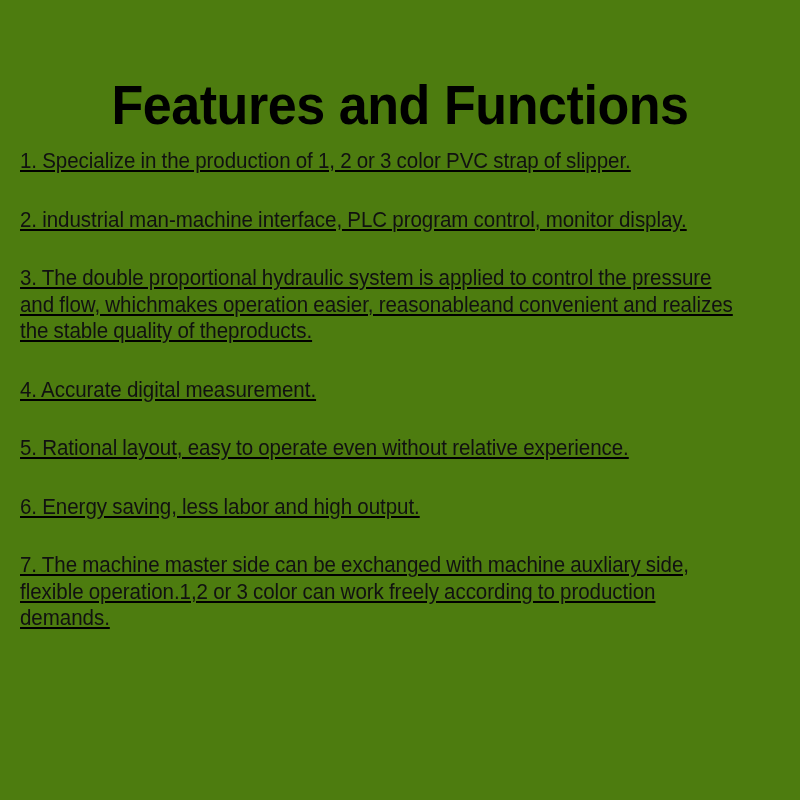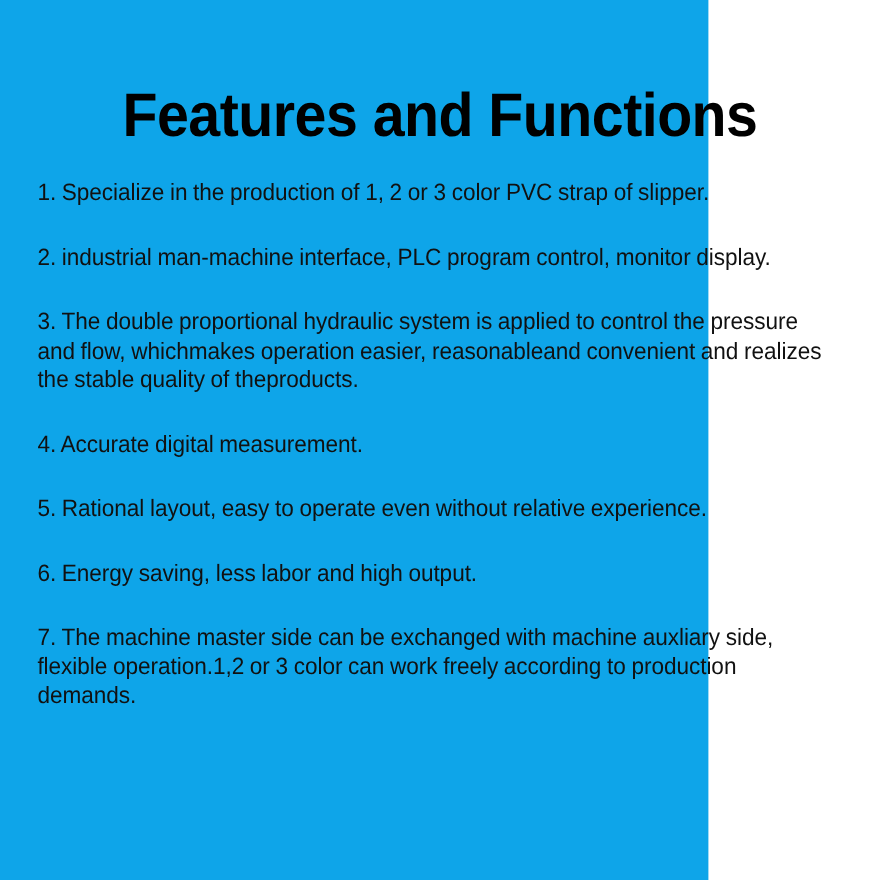--- a/index.html
+++ b/index.html
@@ -12,23 +12,23 @@
     height: 800px;
     background: #ffffff;
     font-family: "Liberation Sans", "DejaVu Sans", sans-serif;
     color: #000000;
     overflow: hidden;
     -webkit-font-smoothing: antialiased;
   }
 
   .page {
     position: relative;
-    width: 644px;
+    width: 800px;
     height: 800px;
-    background: #0ea5e9;
+    background: #4d7c0f;
     box-sizing: border-box;
     padding-left: 12px;
   }
 
   .doc-title {
     position: absolute;
     top: 36px;
     left: 0;
     width: 800px;
     text-align: center;
@@ -41,23 +41,24 @@
     transform: scaleX(0.93);
     transform-origin: 50% 50%;
     white-space: nowrap;
   }
 
   .feature-list {
     position: absolute;
     top: 148px;
     left: 20px;
     width: 762px;
-    margin: 14px;
+    margin: 0;
     padding: 0;
     list-style: none;
+    text-decoration: underline;
   }
 
   .feature-item {
     font-family: "Liberation Sans", "DejaVu Sans", sans-serif;
     font-weight: normal;
     font-size: 21.5px;
     line-height: 26.5px;
     color: #111111;
     margin: 0 0 32px 0;
     padding: 0;

